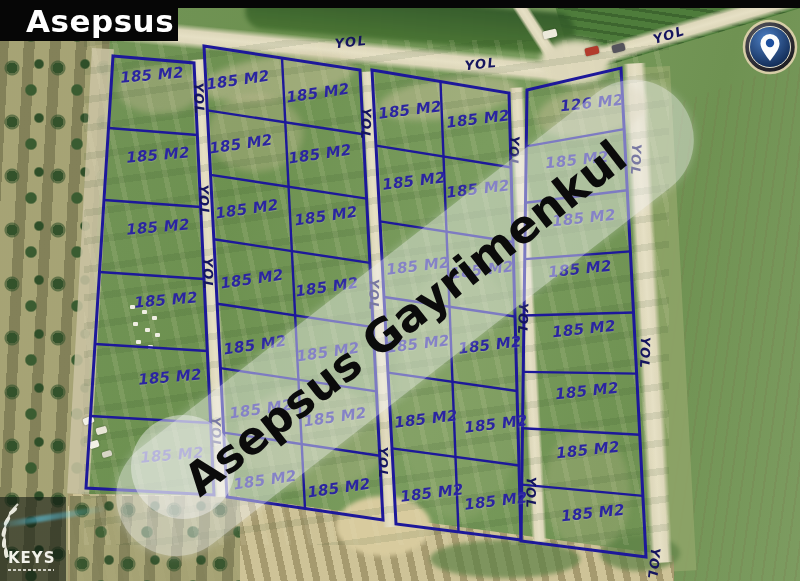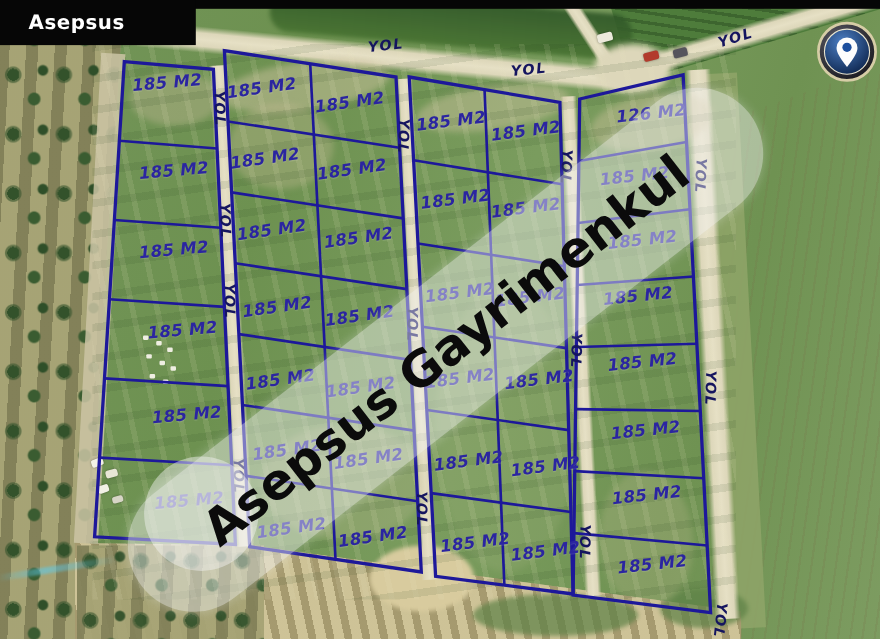--- a/index.html
+++ b/index.html
@@ -62,21 +62,21 @@
   #wm-band{left:55px;top:258px;width:700px;height:120px;border-radius:60px;
     background:var(--band,rgba(245,245,245,.45));transform:rotate(-37.9deg);z-index:20;
     box-shadow:0 0 10px rgba(245,245,245,.3)}
   #wm-circle{left:131px;top:415px;width:104px;height:104px;border-radius:50%;
     background:var(--band,rgba(245,245,245,.45));z-index:20}
   #wm-text{left:55px;top:258px;width:700px;height:120px;display:flex;align-items:center;justify-content:center;
     transform:rotate(-37.9deg);z-index:21;font-size:45px;font-weight:bold;color:#0b0b0b;white-space:nowrap}
   #top-strip{left:0;top:0;width:800px;height:8px;background:#060606;z-index:30}
   #title-box{left:0;top:0;width:178px;height:41px;background:#060606;z-index:31;
     display:flex;align-items:center;padding-left:26px}
-  #title-box span{color:#fff;font-size:18px;font-weight:bold;letter-spacing:.5px}
+  #title-box span{color:#fff;font-size:31px;font-weight:bold;letter-spacing:.5px}
   #pin{left:742px;top:19px;width:56px;height:56px;z-index:31}
   #keys{left:0;top:497px;width:66px;height:84px;background:rgba(14,22,16,.58);z-index:31;overflow:hidden}
   #keys .laurel{position:absolute;left:-6px;top:4px;width:30px;height:60px}
   #keys .keys-text{position:absolute;left:8px;top:52px;font-size:15px;font-weight:bold;
     letter-spacing:1px;color:#f2f2ea}
   #keys .keys-dashes{position:absolute;left:8px;top:72px;width:46px;height:2px;
     background:repeating-linear-gradient(90deg,#cfcfc4 0 3px,transparent 3px 5px)}
   #teal-streak{left:-4px;top:514px;width:112px;height:6px;transform:rotate(-9deg);z-index:32;
     background:linear-gradient(90deg,rgba(70,190,230,0),rgba(90,205,240,.55) 40%,rgba(70,190,230,0));filter:blur(1px)}
 </style>
@@ -247,15 +247,27 @@
             <stop offset="1" stop-color="#0a2148"></stop>
         </radialGradient>
       </defs>
       <circle cx="28" cy="28" r="26" fill="url(#pg1)" stroke="#d6cda6" stroke-width="2.5"></circle>
       <circle cx="28" cy="28" r="20.5" fill="url(#pg2)" stroke="#e8e4cf" stroke-width="1"></circle>
       <path d="M28 42 C 21 33 18.5 28.5 18.5 24.5 A 9.5 9.5 0 1 1 37.5 24.5 C 37.5 28.5 35 33 28 42 Z" fill="#fdfdfd"></path>
       <circle cx="28" cy="24" r="4.2" fill="#1d4f9e"></circle>
     </svg>
   </div>
 
+  <div class="abs" id="keys">
+    <svg class="laurel" viewBox="0 0 30 60">
+      <path d="M24 3 C 10 16 7 34 14 56" stroke="#e9e9dd" stroke-width="2" fill="none" opacity=".9"></path>
+      <ellipse cx="19" cy="10" rx="5" ry="2" fill="#e9e9dd" transform="rotate(-40 19 10)"></ellipse>
+      <ellipse cx="13" cy="20" rx="5" ry="2" fill="#e9e9dd" transform="rotate(-60 13 20)"></ellipse>
+      <ellipse cx="10" cy="31" rx="5" ry="2" fill="#e9e9dd" transform="rotate(-75 10 31)"></ellipse>
+      <ellipse cx="10" cy="42" rx="5" ry="2" fill="#e9e9dd" transform="rotate(-85 10 42)"></ellipse>
+      <ellipse cx="12" cy="52" rx="5" ry="2" fill="#e9e9dd" transform="rotate(-95 12 52)"></ellipse>
+    </svg>
+    <span class="keys-text">KEYS</span>
+    <div class="keys-dashes"></div>
+  </div>
   <div class="abs" id="teal-streak"></div>
 
 </div>
 
 </body></html>

